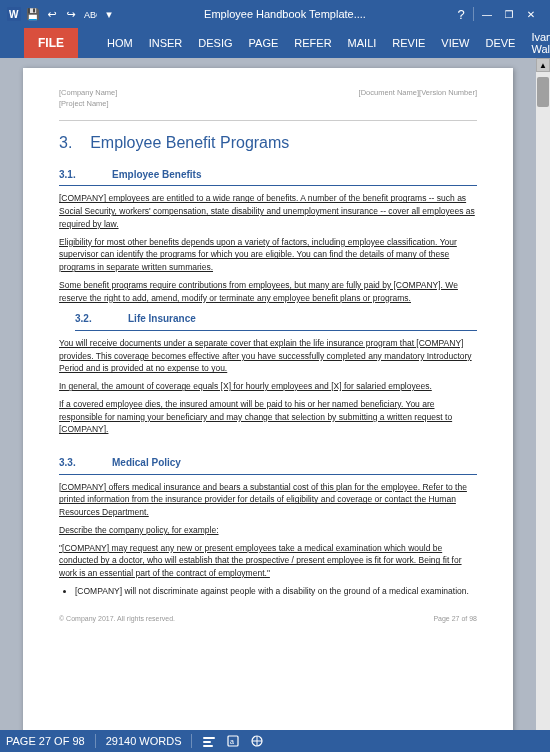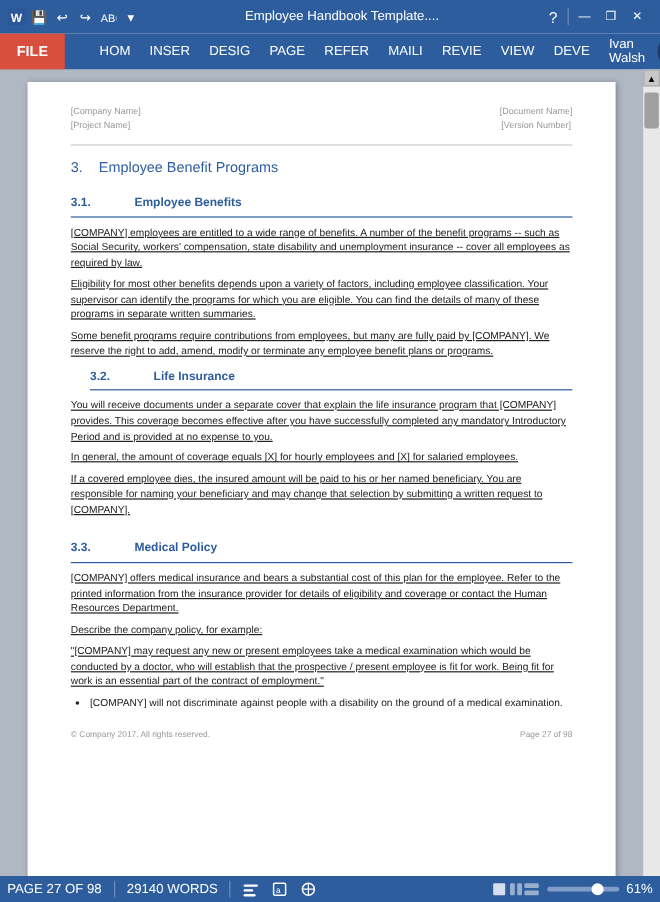--- a/index.html
+++ b/index.html
@@ -21,20 +21,21 @@
     .title-bar-title { flex: 1; text-align: center; font-size: 11px; }
     .title-bar-btn { width: 18px; height: 18px; display: flex; align-items: center; justify-content: center; font-size: 10px; cursor: pointer; }
 
     
     .ribbon-file {
       background: #2e5d9e;
       height: 30px;
       display: flex;
       align-items: center;
       flex-shrink: 0;
+      padding-left: 24px;
     }
     .file-btn {
       background: #d94f3d;
       color: white;
       padding: 0 14px;
       height: 30px;
       display: flex;
       align-items: center;
       font-weight: bold;
       font-size: 12px;
@@ -114,26 +115,26 @@
 
     
     .doc-header {
       display: flex;
       justify-content: space-between;
       margin-bottom: 10px;
       color: #999;
       font-size: 7.5px;
     }
     .doc-header-left { display: flex; flex-direction: column; }
-    .doc-header-right { display: flex; flex-direction: column; text-align: center; }
+    .doc-header-right { display: flex; flex-direction: row; text-align: right; }
 
     
     .section-main-title {
       color: #2e5d9e;
-      font-size: 12px;
+      font-size: 16px;
       font-weight: normal;
       margin-bottom: 10px;
       padding-bottom: 4px;
     }
     .section-sub-title {
       color: #2e5d9e;
       font-size: 10px;
       font-weight: bold;
       margin-bottom: 6px;
       padding-bottom: 3px;
@@ -311,28 +312,13 @@
         <text x="4" y="10" font-size="7" fill="white">a</text>
       </svg>
   </div>
   <div class="status-item">
     <svg width="14" height="14" viewBox="0 0 14 14">
         <circle cx="7" cy="7" r="5" fill="none" stroke="white" stroke-width="1.2"></circle>
         <line x1="7" y1="2" x2="7" y2="12" stroke="white" stroke-width="1"></line>
         <line x1="2" y1="7" x2="12" y2="7" stroke="white" stroke-width="1"></line>
       </svg>
   </div>
-  <div class="status-right">
-    <div class="status-item">
-      <svg width="40" height="14" viewBox="0 0 40 14">
-        <rect x="1" y="2" width="10" height="10" rx="1" fill="white" opacity="0.8"></rect>
-        <rect x="15" y="2" width="4" height="10" rx="1" fill="white" opacity="0.5"></rect>
-        <rect x="21" y="2" width="4" height="10" rx="1" fill="white" opacity="0.5"></rect>
-        <rect x="27" y="2" width="12" height="4" rx="1" fill="white" opacity="0.5"></rect>
-        <rect x="27" y="8" width="12" height="4" rx="1" fill="white" opacity="0.5"></rect>
-      </svg>
-    </div>
-    <div class="zoom-slider">
-      <div class="zoom-thumb"></div>
-    </div>
-    <span style="font-size:11px;">61%</span>
-  </div>
 </div>
 
 </body></html>

